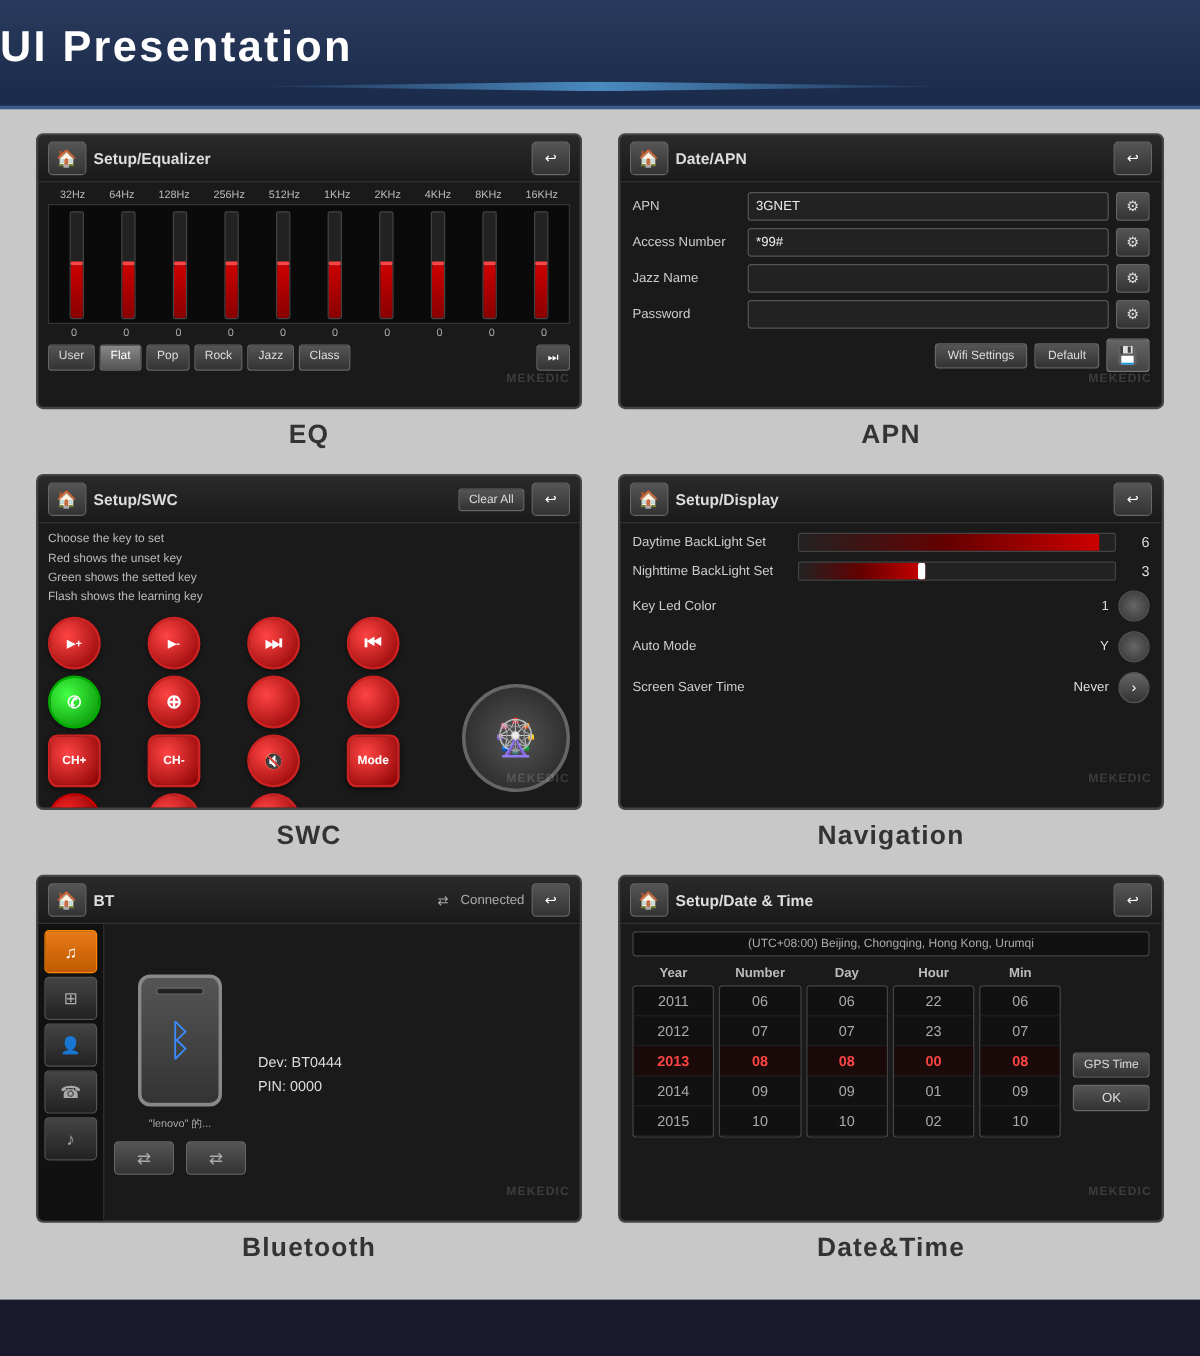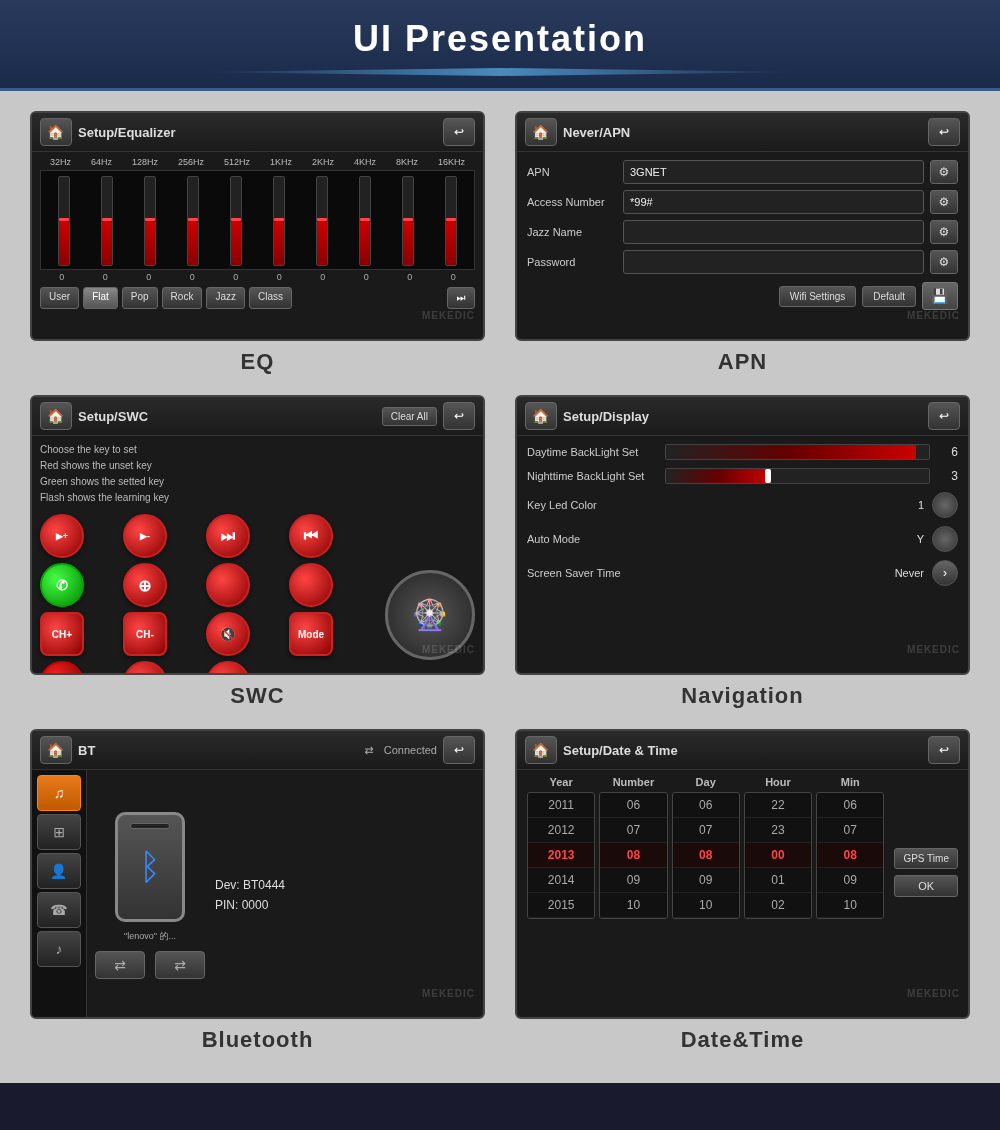--- a/index.html
+++ b/index.html
@@ -8,21 +8,20 @@
       min-height: 1130px;
       background: #1a1a2e;
       font-family: Arial, sans-serif;
       overflow-x: hidden;
     }
 
     
     .header {
       background: linear-gradient(180deg, #2a3a5c 0%, #1a2a4a 100%);
       padding: 18px 0 12px;
-      text-align: center;
       border-bottom: 3px solid #3a5a8a;
     }
     .header h1 {
       color: white;
       font-size: 36px;
       font-weight: bold;
       letter-spacing: 2px;
     }
     .header-deco {
       display: flex;
@@ -742,21 +741,21 @@
         </div>
         <div class="watermark">MEKEDIC</div>
       </div>
       <div class="panel-label">EQ</div>
     </div>
 
     <div class="panel-wrapper apn-panel">
       <div class="panel-screen" style="position:relative;">
         <div class="panel-header">
           <div class="panel-home-btn">🏠</div>
-          <span class="panel-title">Never/APN</span>
+          <span class="panel-title">Date/APN</span>
           <div class="panel-back-btn">↩</div>
         </div>
         <div class="apn-body">
           <div class="apn-row">
             <span class="apn-label">APN</span>
             <input class="apn-input" value="3GNET" readonly="" style="">
             <div class="apn-gear-btn">⚙</div>
           </div>
           <div class="apn-row">
             <span class="apn-label">Access Number</span>
@@ -921,20 +920,21 @@
     </div>
 
     <div class="panel-wrapper datetime-panel">
       <div class="panel-screen" style="position:relative;height:290px;">
         <div class="panel-header">
           <div class="panel-home-btn">🏠</div>
           <span class="panel-title">Setup/Date &amp; Time</span>
           <div class="panel-back-btn">↩</div>
         </div>
         <div class="datetime-body">
+          <div class="datetime-timezone">(UTC+08:00) Beijing, Chongqing, Hong Kong, Urumqi</div>
           <div style="display:flex;gap:4px;">
 
             <div class="datetime-col">
               <div class="datetime-col-header">Year</div>
               <div class="datetime-scroll">
                 <div class="datetime-item normal">2011</div>
                 <div class="datetime-item normal">2012</div>
                 <div class="datetime-item selected">2013</div>
                 <div class="datetime-item normal">2014</div>
                 <div class="datetime-item normal">2015</div>

